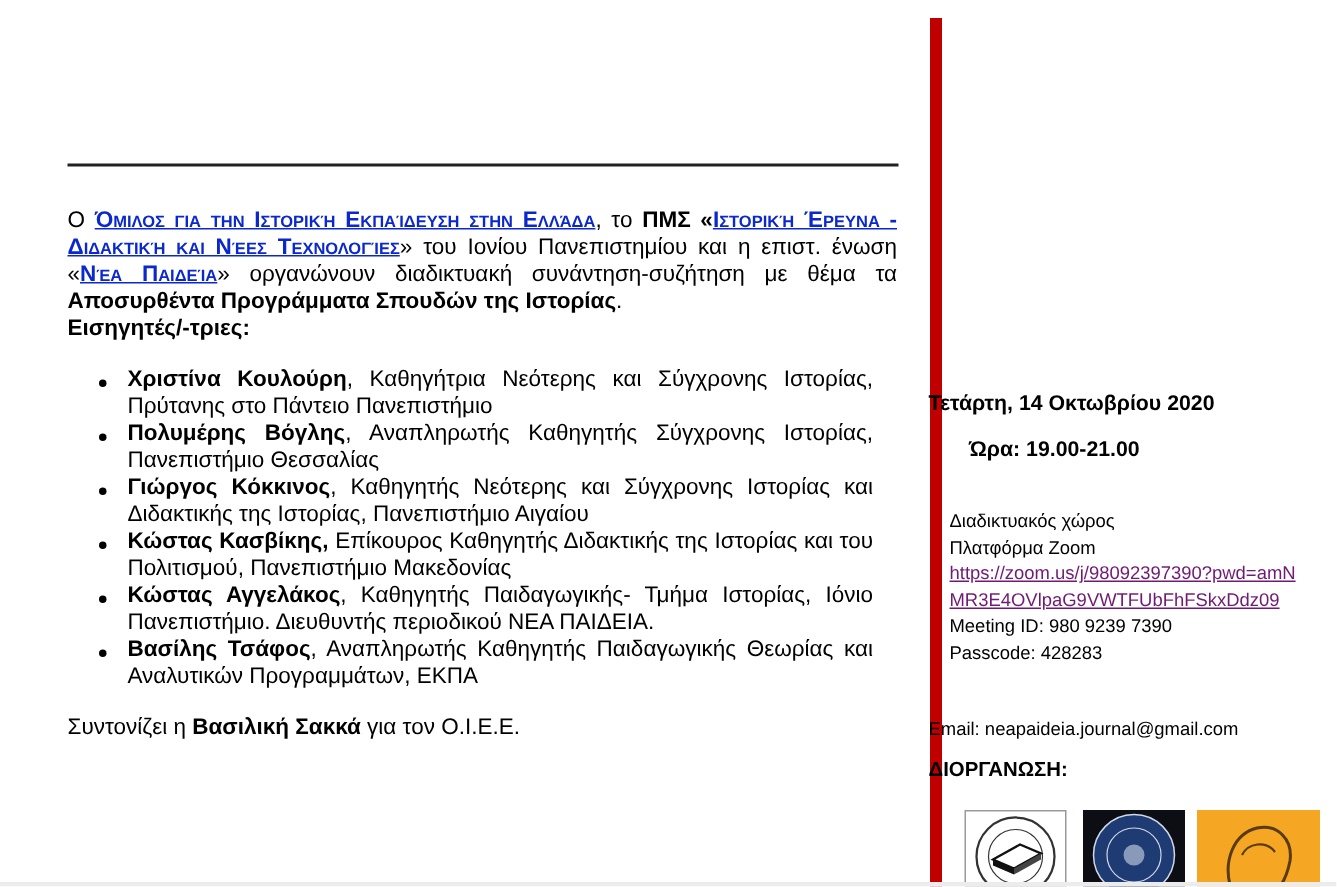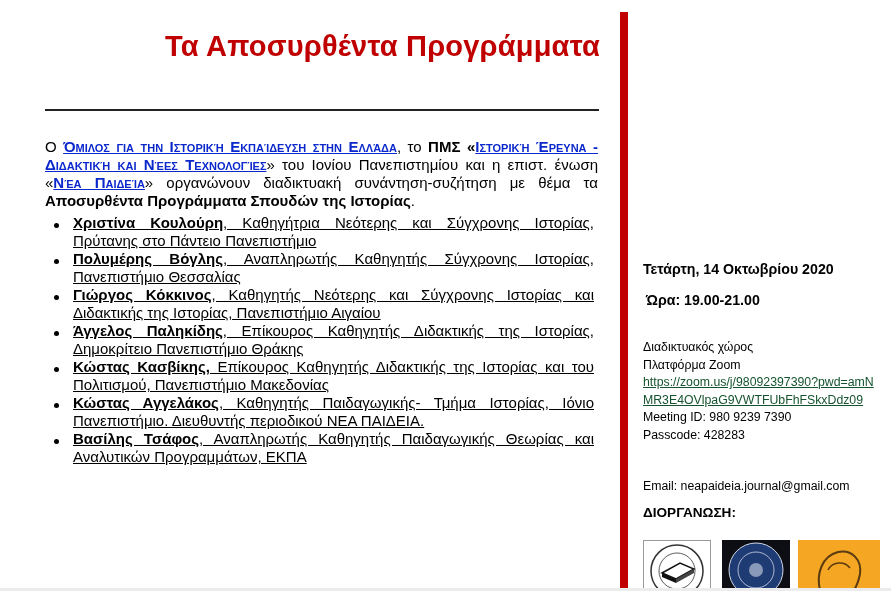--- a/index.html
+++ b/index.html
@@ -18,61 +18,61 @@
   .redbar {
     position:absolute; left:620px; top:12px; width:8px; height:579px; background:#c00000;
   }
   .main {
     position:absolute; left:45px; top:138px; width:553px;
     font-size:15px; line-height:18px;
   }
   .just { text-align:justify; text-align-last:left; }
   .main a { color:#0b28cc; font-weight:bold; text-decoration:underline; font-variant:small-caps; }
   .main b { font-weight:bold; }
-  ul.speakers { list-style:none; margin:4px; padding:0;text-decoration:underline; }
+  ul.speakers { list-style:none; margin:16px; padding:0; }
   ul.speakers li { position:relative; padding-left:24px; text-align:justify; }
   ul.speakers li::before {
     content:""; position:absolute; left:5px; top:9px; width:5px; height:5px;
     border-radius:50%; background:#000;
   }
-  .side { position:absolute; left:643px; width:240px; font-size:12.3px; line-height:17.6px; }
+  .side { position:absolute; left:619px; width:240px; font-size:12.3px; line-height:17.6px; }
   .date { top:261px; font-weight:bold; font-size:14.2px; }
   .time { top:292px; font-weight:bold; font-size:14.2px; left:646px; }
-  .venue { top:339px; }
-  .venue a { color:#14532d; text-decoration:underline; word-break:break-all; }
+  .venue { top:339px;margin-left:14px; }
+  .venue a { color:#701a75; text-decoration:underline; word-break:break-all; }
   .email { top:478px; }
   .org { top:504px; font-weight:bold; font-size:13.6px; }
   .logo { position:absolute; top:540px; height:51px; }
   .logo1 { left:643px; width:68px; background:#fff; border:1px solid #999; box-sizing:border-box; }
   .logo2 { left:722px; width:68px; background:#0d0d14; }
   .logo3 { left:798px; width:82px; background:#f5a623; }
   .bottomstrip { position:absolute; left:0; top:588px; width:891px; height:3px; background:#ececec; }
 </style>
 </head>
 <body>
 
 <div class="title">
-  <div>Τα Αποσυρθέντα Προγράμματα</div>
 </div>
 <div class="rule"></div>
 <div class="redbar"></div>
 
 <div class="main">
   <div class="just">
     <span>Ο </span><a href="#">Όμιλος για την Ιστορική Εκπαίδευση στην Ελλάδα</a><span>, το </span><b>ΠΜΣ</b><b> «</b><a href="#">Ιστορική Έρευνα - Διδακτική και Νέες Τεχνολογίες</a><span>» του Ιονίου Πανεπιστημίου και η επιστ. ένωση «</span><a href="#">Νέα Παιδεία</a><span>» οργανώνουν διαδικτυακή συνάντηση-συζήτηση με θέμα τα </span><b>Αποσυρθέντα Προγράμματα Σπουδών της Ιστορίας</b><span>.</span>
   </div>
+  <div><b>Εισηγητές/-τριες:</b></div>
   <ul class="speakers">
     <li><b>Χριστίνα Κουλούρη</b><span>, Καθηγήτρια Νεότερης και Σύγχρονης Ιστορίας, Πρύτανης στο Πάντειο Πανεπιστήμιο</span></li>
     <li><b>Πολυμέρης Βόγλης</b><span>, Αναπληρωτής Καθηγητής Σύγχρονης Ιστορίας, Πανεπιστήμιο Θεσσαλίας</span></li>
     <li><b>Γιώργος Κόκκινος</b><span>, Καθηγητής Νεότερης και Σύγχρονης Ιστορίας και Διδακτικής της Ιστορίας, Πανεπιστήμιο Αιγαίου</span></li>
-    <li><b>Άγγελος Παληκίδης</b><span>, Επίκουρος Καθηγητής Διδακτικής της Ιστορίας, Δημοκρίτειο Πανεπιστήμιο Θράκης</span></li>
     <li><b>Κώστας Κασβίκης,</b><span> Επίκουρος Καθηγητής Διδακτικής της Ιστορίας και του Πολιτισμού, Πανεπιστήμιο Μακεδονίας</span></li>
     <li><b>Κώστας Αγγελάκος</b><span>, Καθηγητής Παιδαγωγικής- Τμήμα Ιστορίας, Ιόνιο  Πανεπιστήμιο. Διευθυντής περιοδικού ΝΕΑ ΠΑΙΔΕΙΑ.</span></li>
     <li><b>Βασίλης Τσάφος</b><span>, Αναπληρωτής Καθηγητής Παιδαγωγικής Θεωρίας και Αναλυτικών Προγραμμάτων, ΕΚΠΑ</span></li>
   </ul>
+  <div><span>Συντονίζει η </span><b>Βασιλική Σακκά</b><span> για τον Ο.Ι.Ε.Ε.</span></div>
 </div>
 
 <div class="side date">Τετάρτη, 14 Οκτωβρίου 2020</div>
 <div class="side time">Ώρα: 19.00-21.00</div>
 <div class="side venue">
   <div>Διαδικτυακός χώρος</div>
   <div>Πλατφόρμα Zoom</div>
   <div><a href="#">https://zoom.us/j/98092397390?pwd=amNMR3E4OVlpaG9VWTFUbFhFSkxDdz09</a></div>
   <div>Meeting ID: 980 9239 7390</div>
   <div>Passcode: 428283</div>

